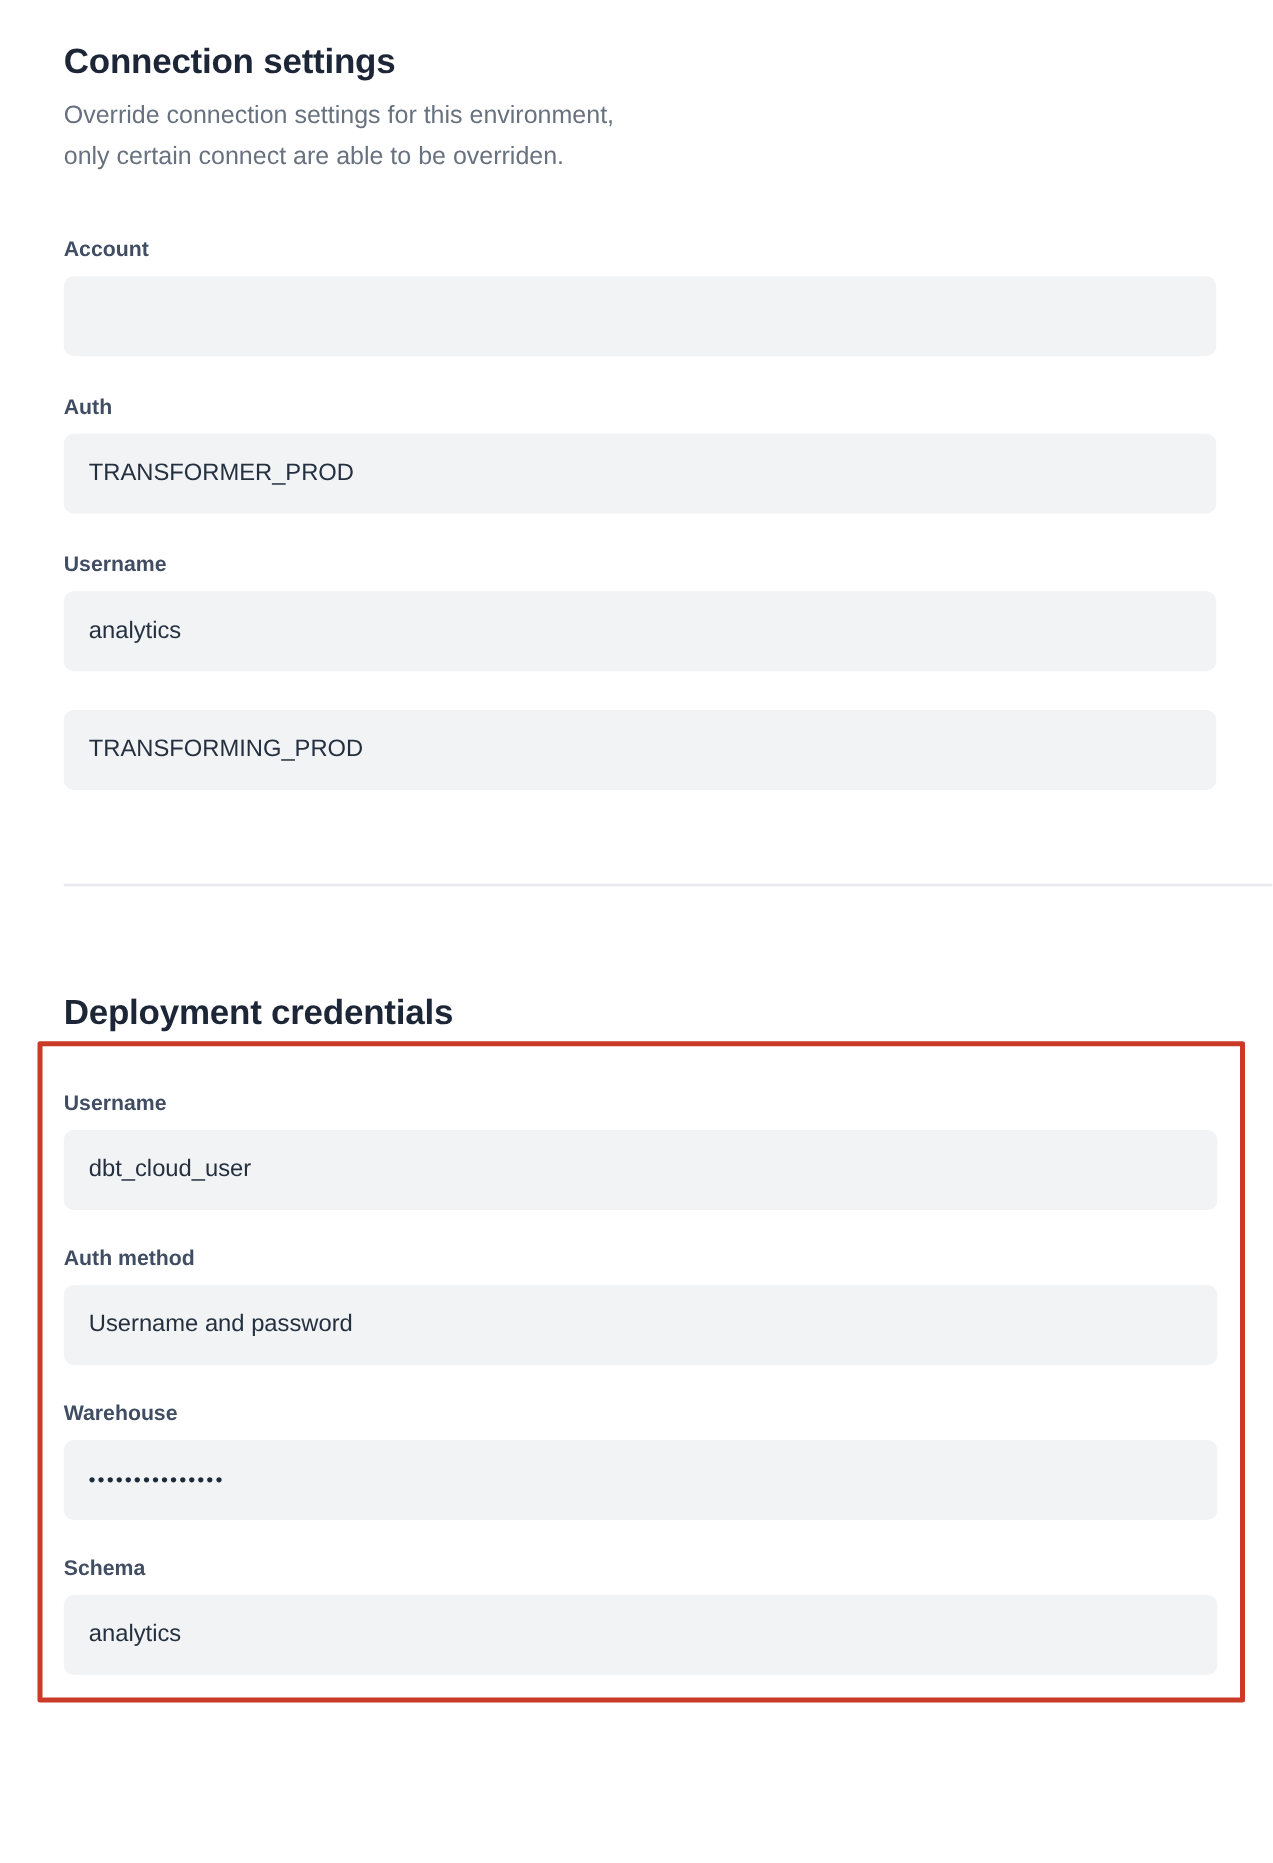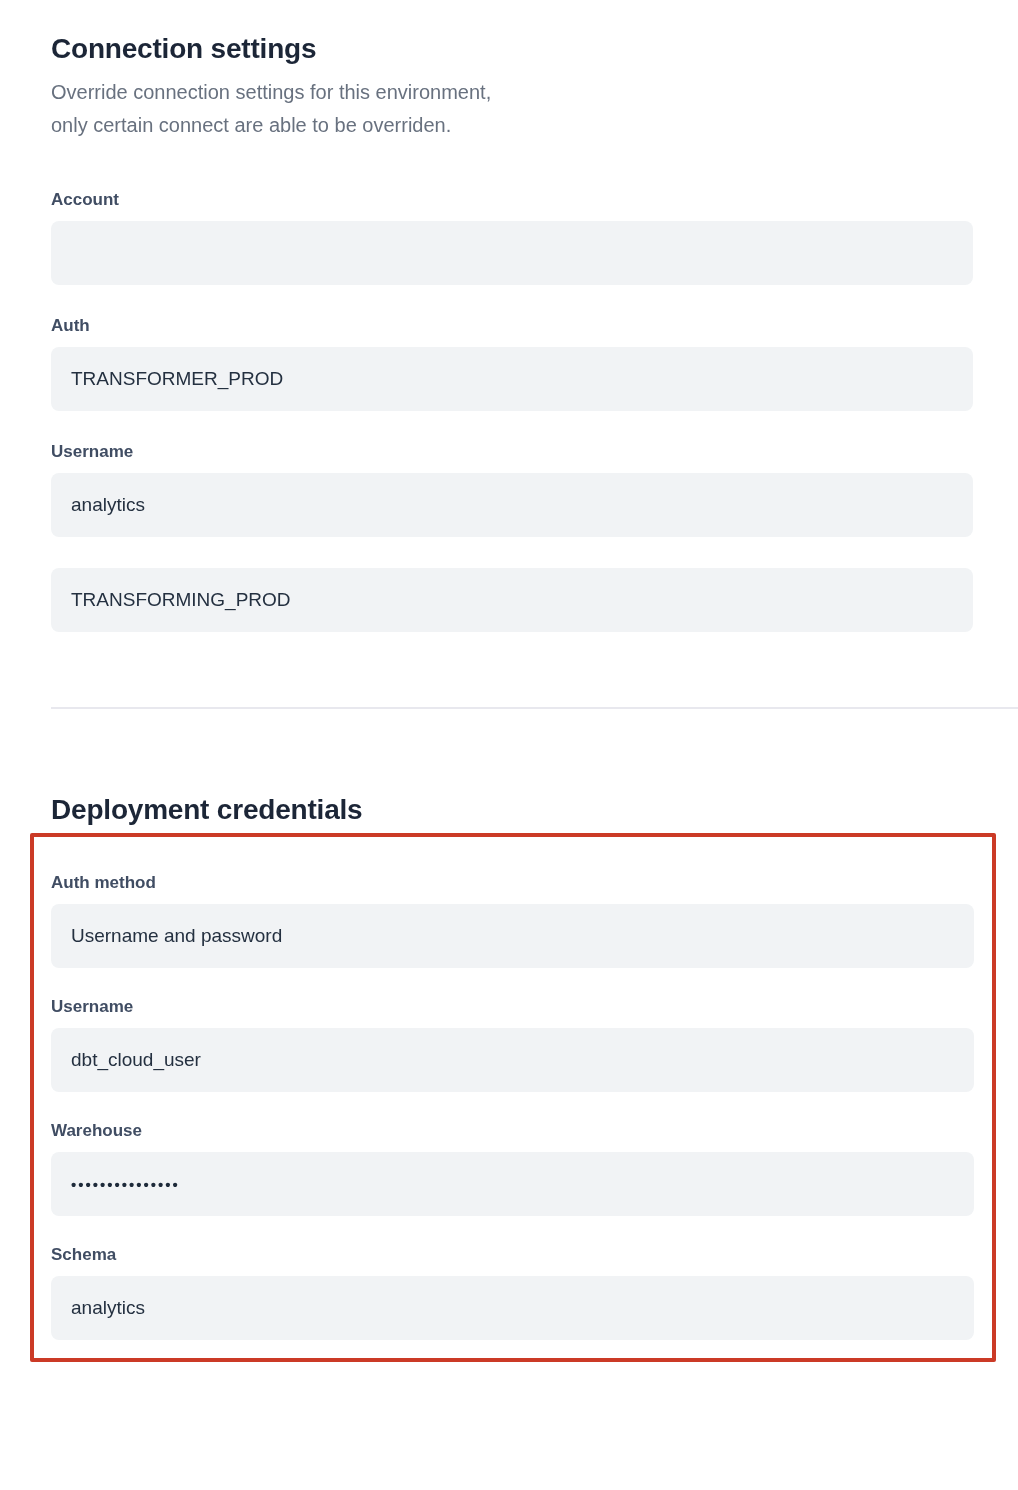--- a/index.html
+++ b/index.html
@@ -113,26 +113,26 @@
     </div>
   </section>
 
   <hr class="divider">
 
   <section class="section section--deployment">
     <h1 class="section-title">Deployment credentials</h1>
 
     <div class="highlight-box">
       <div class="field-group">
+        <label class="field-label">Username</label>
+        <div class="field-input">dbt_cloud_user</div>
+      </div>
+      <div class="field-group">
         <label class="field-label">Auth method</label>
         <div class="field-input">Username and password</div>
-      </div>
-      <div class="field-group">
-        <label class="field-label">Username</label>
-        <div class="field-input">dbt_cloud_user</div>
       </div>
       <div class="field-group">
         <label class="field-label">Warehouse</label>
         <div class="field-input masked">•••••••••••••••</div>
       </div>
       <div class="field-group">
         <label class="field-label">Schema</label>
         <div class="field-input">analytics</div>
       </div>
     </div>

